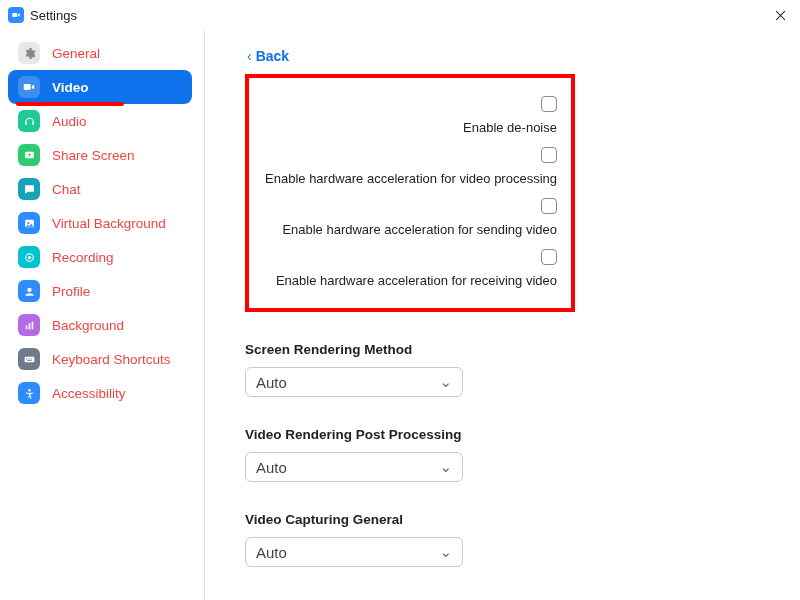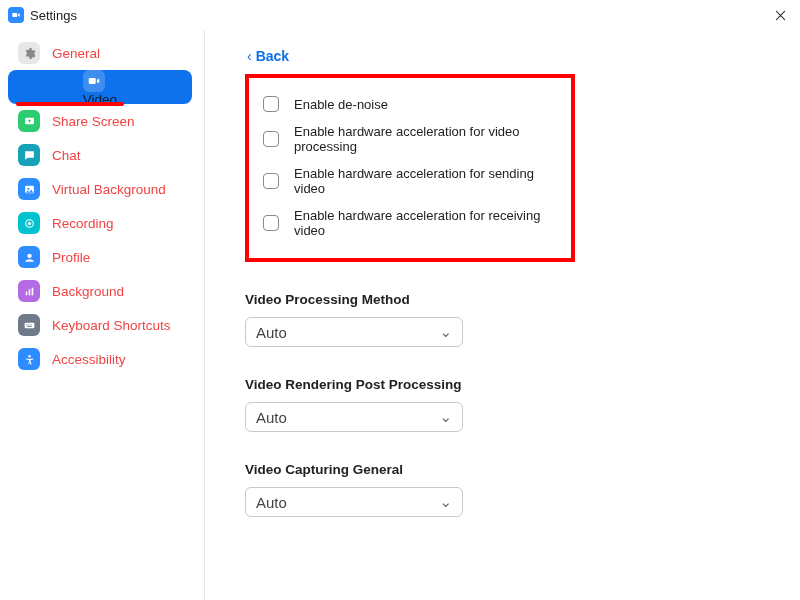--- a/index.html
+++ b/index.html
@@ -6,30 +6,30 @@
   html, body { margin:0; padding:0; width:800px; height:600px; font-family: "Segoe UI", Arial, sans-serif; background:#fff; color:#222; }
   .window { width:800px; height:600px; position:relative; }
   .titlebar { height:28px; display:flex; align-items:center; padding:15px 8px; font-size:13px;text-align:right; }
   .titlebar .app-icon { width:16px; height:16px; border-radius:4px; background:#2D8CFF; margin-right:6px; display:flex; align-items:center; justify-content:center; }
   .titlebar .app-icon svg { width:10px; height:10px; }
   .titlebar .title { font-size:13px; }
   .titlebar .close { margin-left:auto; width:24px; height:24px; display:flex; align-items:center; justify-content:center; cursor:pointer; }
   .body { display:flex; height:572px; }
   .sidebar { width:200px; padding:6px 8px 0 8px; }
   .side-item { display:flex; align-items:center; height:34px; border-radius:8px; padding:0 10px; font-size:13.5px; color:#ef4444; cursor:pointer; position:relative; }
-  .side-item.active { background:#0E72ED; color:#0f172a; font-weight:400;flex-direction:column; }
+  .side-item.active { background:#0E72ED; color:#ffffff; font-weight:700; }
   .side-item .icon { width:22px; height:22px; border-radius:6px; margin-right:12px; display:flex; align-items:center; justify-content:center; flex-shrink:0; }
   .side-item.active .icon { background:rgba(255,255,255,0.2); }
   .underline-marker { position:absolute; left:8px; bottom:-2px; width:108px; height:4px; background:#f00; border-radius:2px; }
   .divider { width:1px; background:#e6e6e6; margin-left:4px; }
   .main { flex:1; padding:18px 0 0 40px; }
   .back-link { color:#0E72ED; font-weight:700; font-size:14px; cursor:pointer; display:flex; align-items:center; gap:4px; margin-bottom:10px; margin-left:2px;}
   .back-link .chev { font-weight:400; }
   .highlight-box { border:4px solid #f00; padding:12px 14px 14px 14px; width:330px; }
-  .cb-row { display:flex; align-items:center; gap:15px; font-size:13px; color:#222; padding:6px 0; cursor:pointer;}
+  .cb-row { display:flex; align-items:flex-end; gap:8px; font-size:13px; color:#222; padding:6px 0; cursor:pointer;flex-direction:column;}
   .checkbox { width:16px; height:16px; border:1.5px solid #8a8a8a; border-radius:4px; background:#fff; flex-shrink:0;}
   .section { margin-top:30px; }
   .section h4 { margin:0 0 10px 0; font-size:13.5px; font-weight:700; }
   .select { width:218px; height:30px; border:1px solid #c9c9c9; border-radius:6px; background:#fff; display:flex; align-items:center; padding:0 10px; font-size:15px; color:#444; cursor:pointer; justify-content:space-between;}
   .select .chev { color:#666; }
   
   .ic-general{background:#e7e7e7;} .ic-video{background:#0a66e0;} .ic-audio{background:#20c997;}
   .ic-share{background:#2ecc71;} .ic-chat{background:#17a2b8;} .ic-vbg{background:#2D8CFF;}
   .ic-rec{background:#00c2d1;} .ic-profile{background:#2D8CFF;} .ic-stats{background:#b36ae2;}
   .ic-kbd{background:#6f7b8a;} .ic-acc{background:#2D8CFF;}
@@ -72,20 +72,28 @@
         <span class="icon ic-video">
           <svg viewBox="0 0 24 24" fill="#fff">
               <rect x="3" y="7" width="12" height="10" rx="2"></rect>
               <path d="M17 10l4-2v8l-4-2z"></path>
             </svg>
         </span>
         <span>Video</span>
         <span class="underline-marker"></span>
       </div>
 
+      <div class="side-item">
+        <span class="icon ic-audio">
+          <svg viewBox="0 0 24 24" fill="#fff">
+              <path d="M4 13a8 8 0 0116 0v5h-3v-5h1a6 6 0 00-12 0h1v5H4z"></path>
+            </svg>
+        </span>
+        <span>Audio</span>
+      </div>
 
       <div class="side-item">
         <span class="icon ic-share">
           <svg viewBox="0 0 24 24" fill="#fff">
               <rect x="4" y="5" width="16" height="12" rx="2"></rect>
               <path d="M12 8l3 3h-2v3h-2v-3H9z" fill="#2ecc71"></path>
             </svg>
         </span>
         <span>Share Screen</span>
       </div>
@@ -188,21 +196,21 @@
           <span class="checkbox"></span>
           <span>Enable hardware acceleration for sending video</span>
         </div>
         <div class="cb-row">
           <span class="checkbox"></span>
           <span>Enable hardware acceleration for receiving video</span>
         </div>
       </div>
 
       <div class="section">
-        <h4>Video Processing Method</h4>
+        <h4>Screen Rendering Method</h4>
         <div class="select">
           <span>Auto</span>
           <span class="chev">⌄</span>
         </div>
       </div>
 
       <div class="section">
         <h4>Video Rendering Post Processing</h4>
         <div class="select">
           <span>Auto</span>

